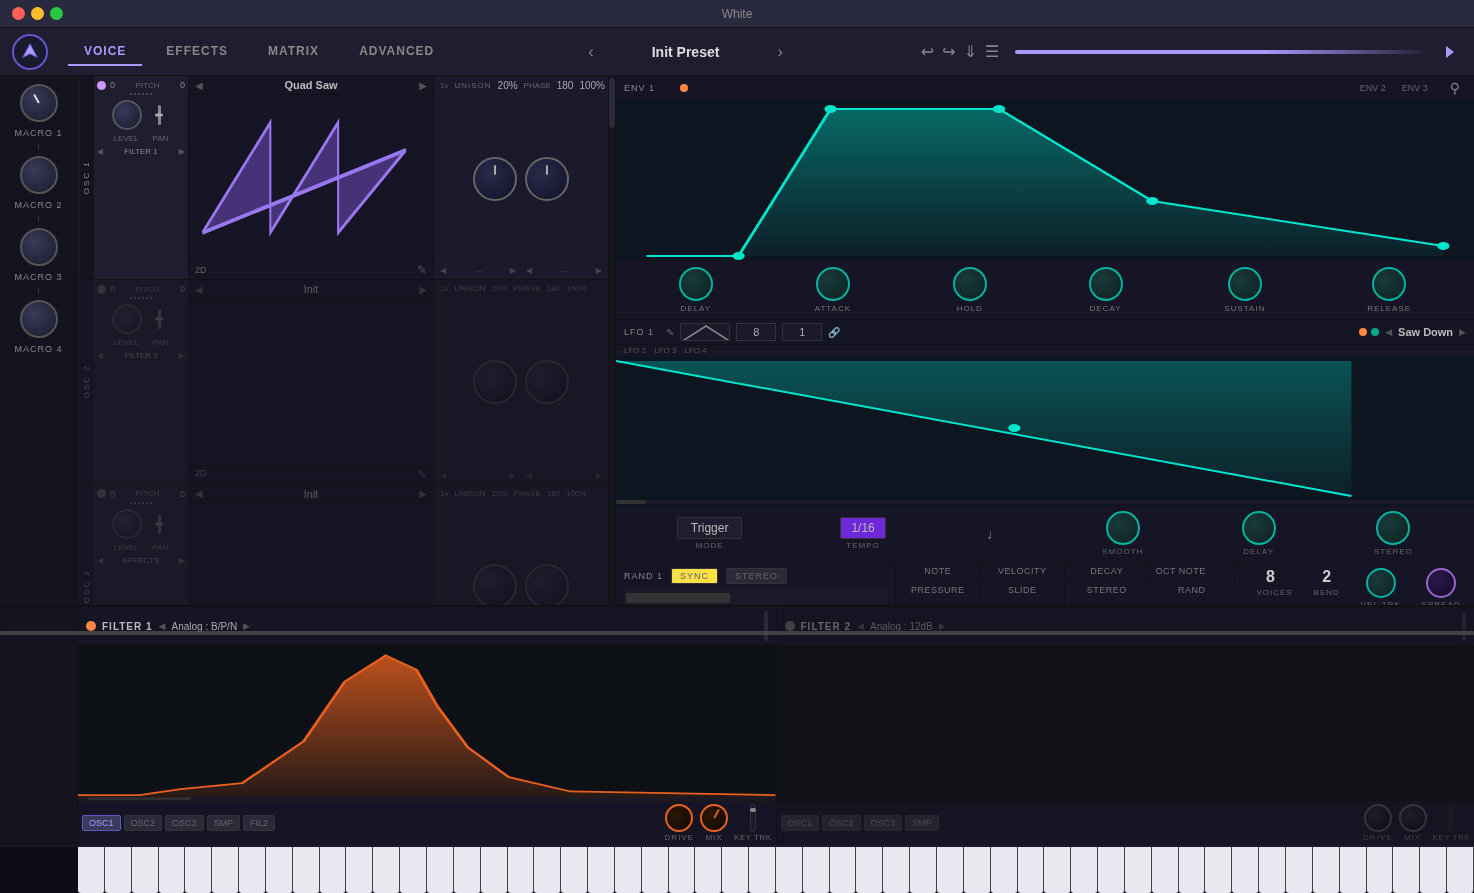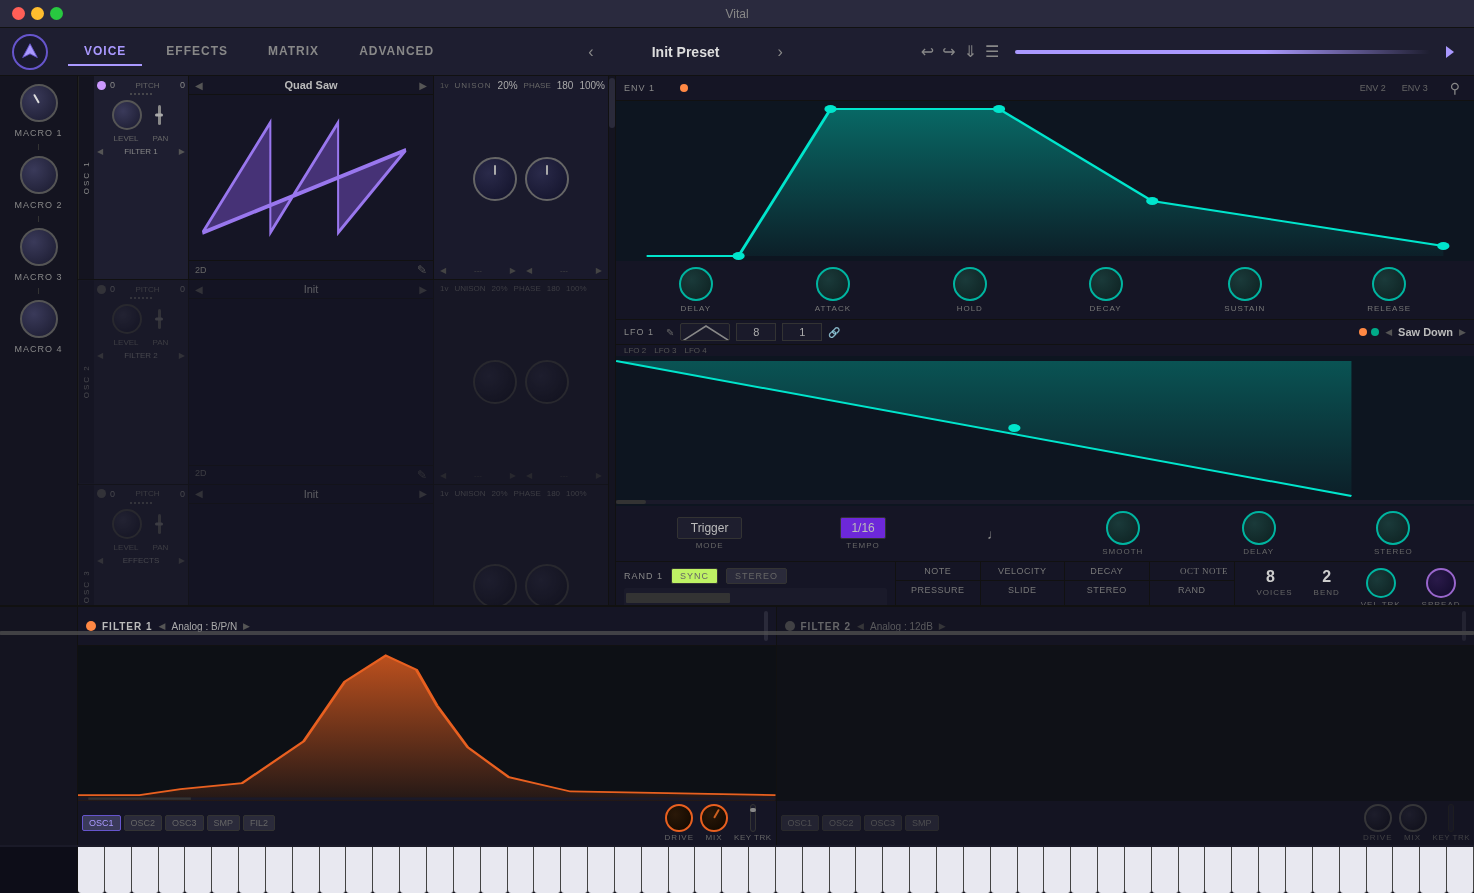--- a/index.html
+++ b/index.html
@@ -126,21 +126,21 @@
   </style>
 </head>
 <body>
 
 <div class="title-bar">
   <div class="title-bar-buttons">
     <span class="tb-btn tb-close"></span>
     <span class="tb-btn tb-min"></span>
     <span class="tb-btn tb-max"></span>
   </div>
-  <span class="title-bar-text">Vital</span>
+  <span class="title-bar-text">White</span>
 </div>
 
 <div class="nav-bar">
   <div class="logo">
     <svg viewBox="0 0 24 24" fill="none">
       <path d="M12 3 L20 18 L12 14 L4 18 Z" fill="#aa99ff" stroke="#6655cc" stroke-width="1"></path>
     </svg>
   </div>
   <div class="nav-tab active">VOICE</div>
   <div class="nav-tab">EFFECTS</div>
@@ -650,21 +650,21 @@
       </div>
     </div>
 
     <div style="display:flex; flex:1;">
 
       <div style="width:280px; border-right:1px solid #111; display:flex; flex-direction:column;">
 
         <div style="border-bottom:1px solid #111; padding:6px 8px; display:flex; flex-direction:column; gap:4px;">
           <div style="display:flex; align-items:center; gap:8px;">
             <span style="font-size:9px; color:#888; letter-spacing:1px;">RAND 1</span>
-            <button style="background:#bef264; border:1px solid #333; color:#666; font-size:9px; padding:2px 8px; cursor:pointer; border-radius:2px; letter-spacing:1px;">SYNC</button>
+            <button style="background:#fde047; border:1px solid #333; color:#666; font-size:9px; padding:2px 8px; cursor:pointer; border-radius:2px; letter-spacing:1px;">SYNC</button>
             <button style="background:#2a2a3a; border:1px solid #333; color:#666; font-size:9px; padding:2px 8px; cursor:pointer; border-radius:2px; letter-spacing:1px;">STEREO</button>
           </div>
           <div style="height:20px; background:#1a1a2a; border-radius:2px; display:flex; align-items:center; padding:2px;">
             <div style="width:40%; height:10px; background:#333; border-radius:1px;"></div>
           </div>
         </div>
 
         <div style="padding:6px 8px; display:flex; flex-direction:column; gap:4px;">
           <span style="font-size:9px; color:#888; letter-spacing:1px;">RAND 2</span>
           <div style="display:flex; align-items:center; gap:6px;">
@@ -677,21 +677,21 @@
             <span style="margin-left:20px;">TEMPO</span>
           </div>
         </div>
       </div>
 
       <div style="flex:1; display:flex; flex-direction:column;">
         <div style="display:grid; grid-template-columns:repeat(4,1fr); border-bottom:1px solid #111;">
           <div style="padding:4px 6px; font-size:9px; color:#777; text-align:center; border-right:1px solid #111; letter-spacing:0.5px;">NOTE</div>
           <div style="padding:4px 6px; font-size:9px; color:#777; text-align:center; border-right:1px solid #111; letter-spacing:0.5px;">VELOCITY</div>
           <div style="padding:4px 6px; font-size:9px; color:#777; text-align:center; border-right:1px solid #111; letter-spacing:0.5px;">DECAY</div>
-          <div style="padding:4px 6px; font-size:9px; color:#777; text-align:right; letter-spacing:0.5px;font-family:Liberation Serif, serif;">OCT NOTE</div>
+          <div style="padding:4px 6px; font-size:9px; color:#777; text-align:left; letter-spacing:0.5px;">OCT NOTE</div>
         </div>
         <div style="display:grid; grid-template-columns:repeat(4,1fr); border-bottom:1px solid #111; flex:1;">
           <div style="padding:4px 6px; font-size:9px; color:#777; text-align:center; border-right:1px solid #111; letter-spacing:0.5px;">PRESSURE</div>
           <div style="padding:4px 6px; font-size:9px; color:#777; text-align:center; border-right:1px solid #111; letter-spacing:0.5px;">SLIDE</div>
           <div style="padding:4px 6px; font-size:9px; color:#777; text-align:center; border-right:1px solid #111; letter-spacing:0.5px;">STEREO</div>
           <div style="padding:4px 6px; font-size:9px; color:#777; text-align:center; letter-spacing:0.5px;">RAND</div>
         </div>
       </div>
 
       <div style="width:240px; border-left:1px solid #111; display:flex; flex-direction:column; padding:6px;">

